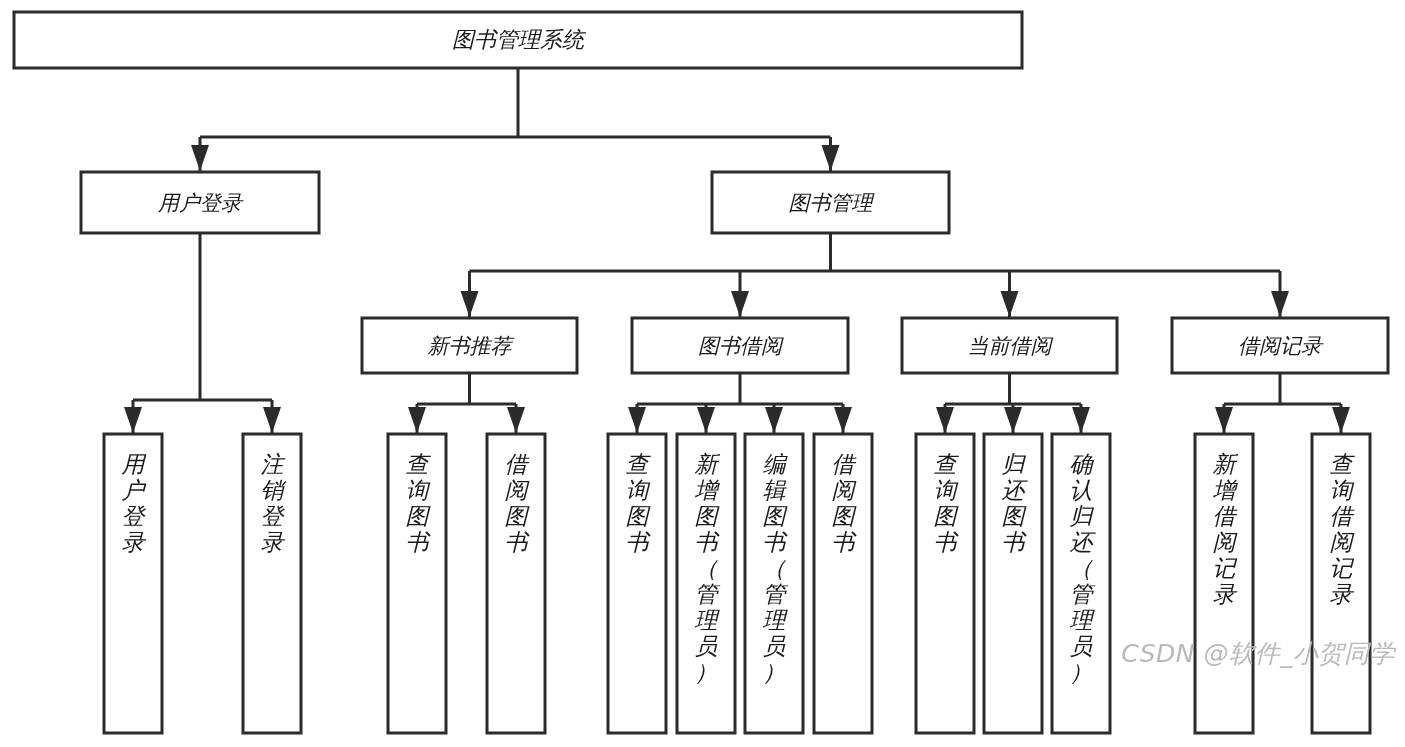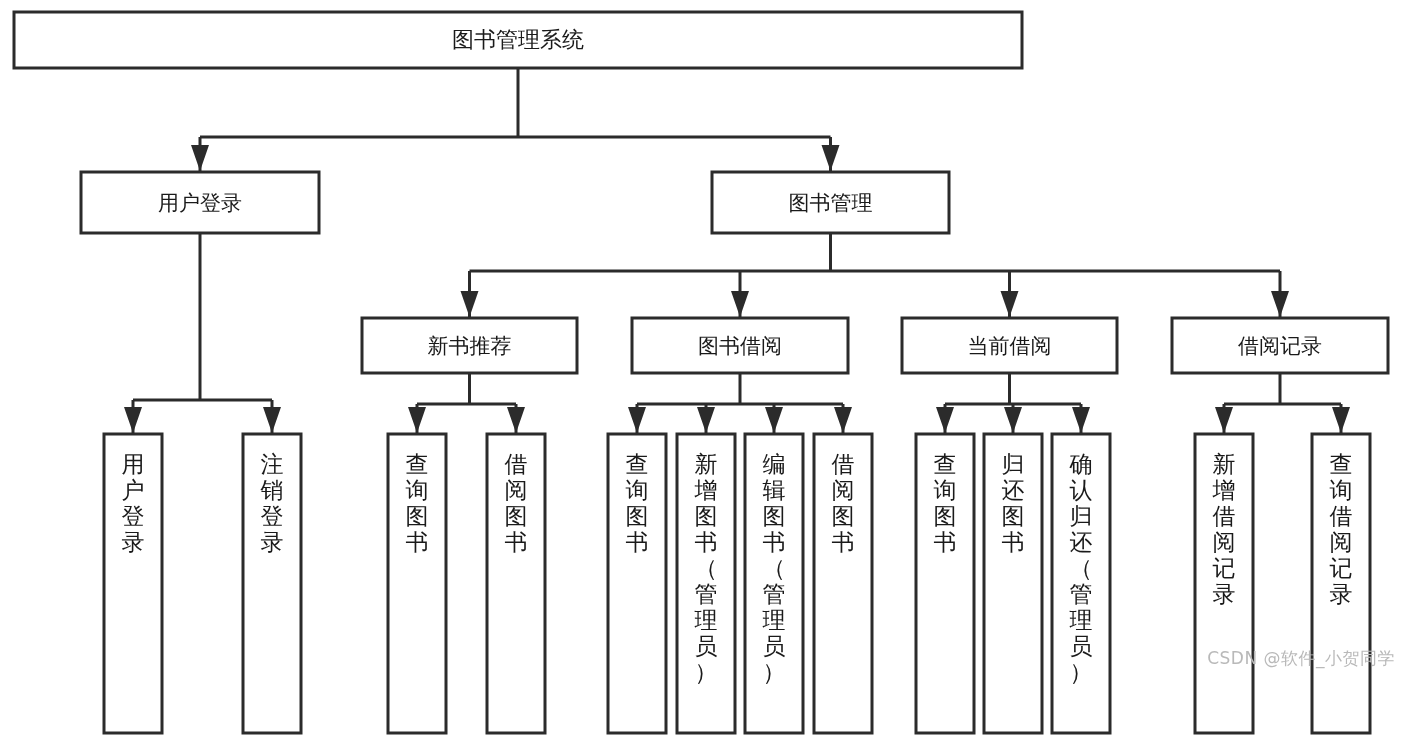--- a/index.html
+++ b/index.html
@@ -13,20 +13,21 @@
     overflow: hidden;
     font-family: "DejaVu Sans", "Liberation Sans", sans-serif;
     position: relative;
   }
   #diagram-root {
     position: absolute;
     left: 0;
     top: 0;
     width: 1405px;
     height: 676px;
+    font-style: italic;
   }
   svg#flow {
     display: block;
     width: 1405px;
     height: 747px;
   }
   .node-box {
     fill: #ffffff;
     stroke: #2b2b2b;
     stroke-width: 3;
@@ -55,21 +56,21 @@
     fill: #1a1a1a;
     font-family: "DejaVu Sans", "Liberation Sans", sans-serif;
     font-size: 23px;
     text-anchor: middle;
   }
   .watermark {
     position: absolute;
     right: 10px;
     bottom: 6px;
     color: #b9b9b9;
-    font-size: 17px;
+    font-size: 25px;
     font-family: "DejaVu Sans", "Liberation Sans", sans-serif;
     letter-spacing: 0.5px;
     white-space: nowrap;
     pointer-events: none;
   }
 </style>
 </head>
 <body>
 
 <div id="diagram-root">

